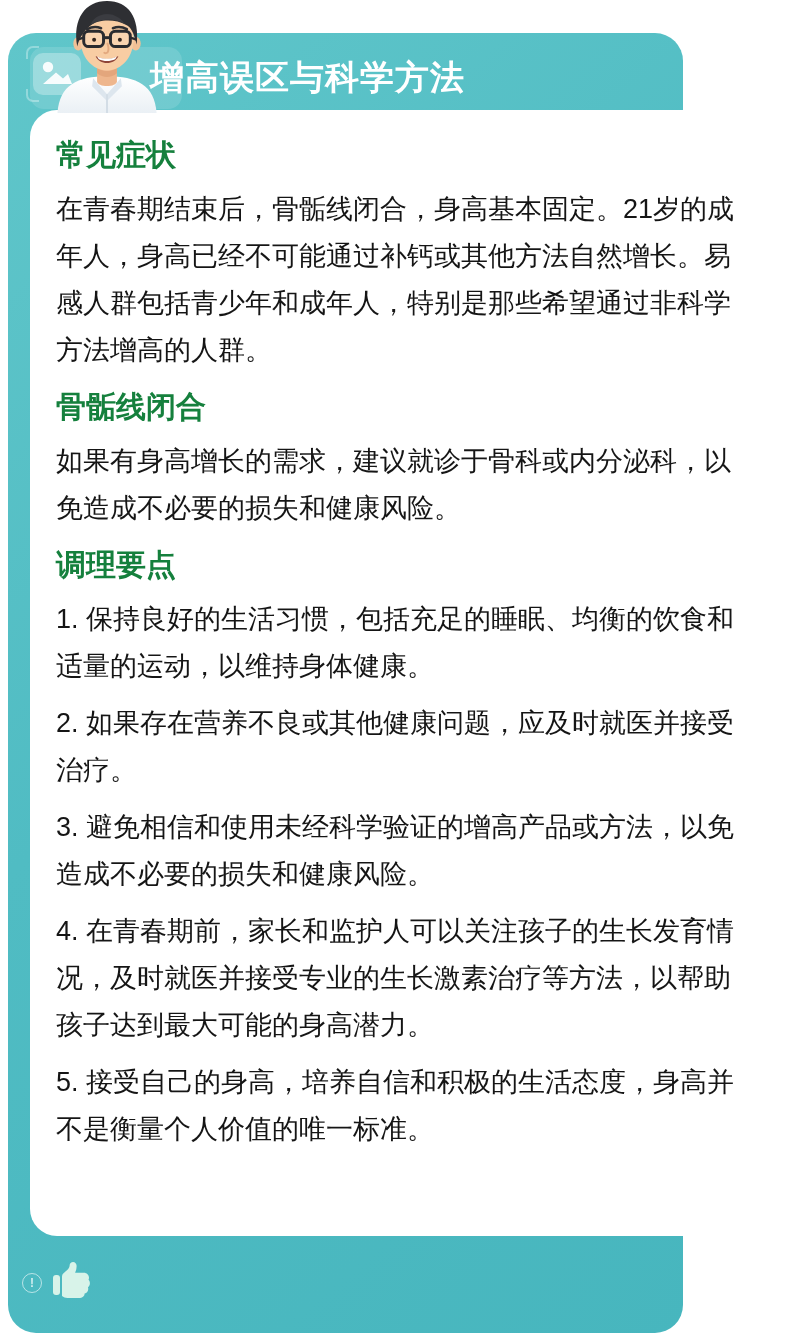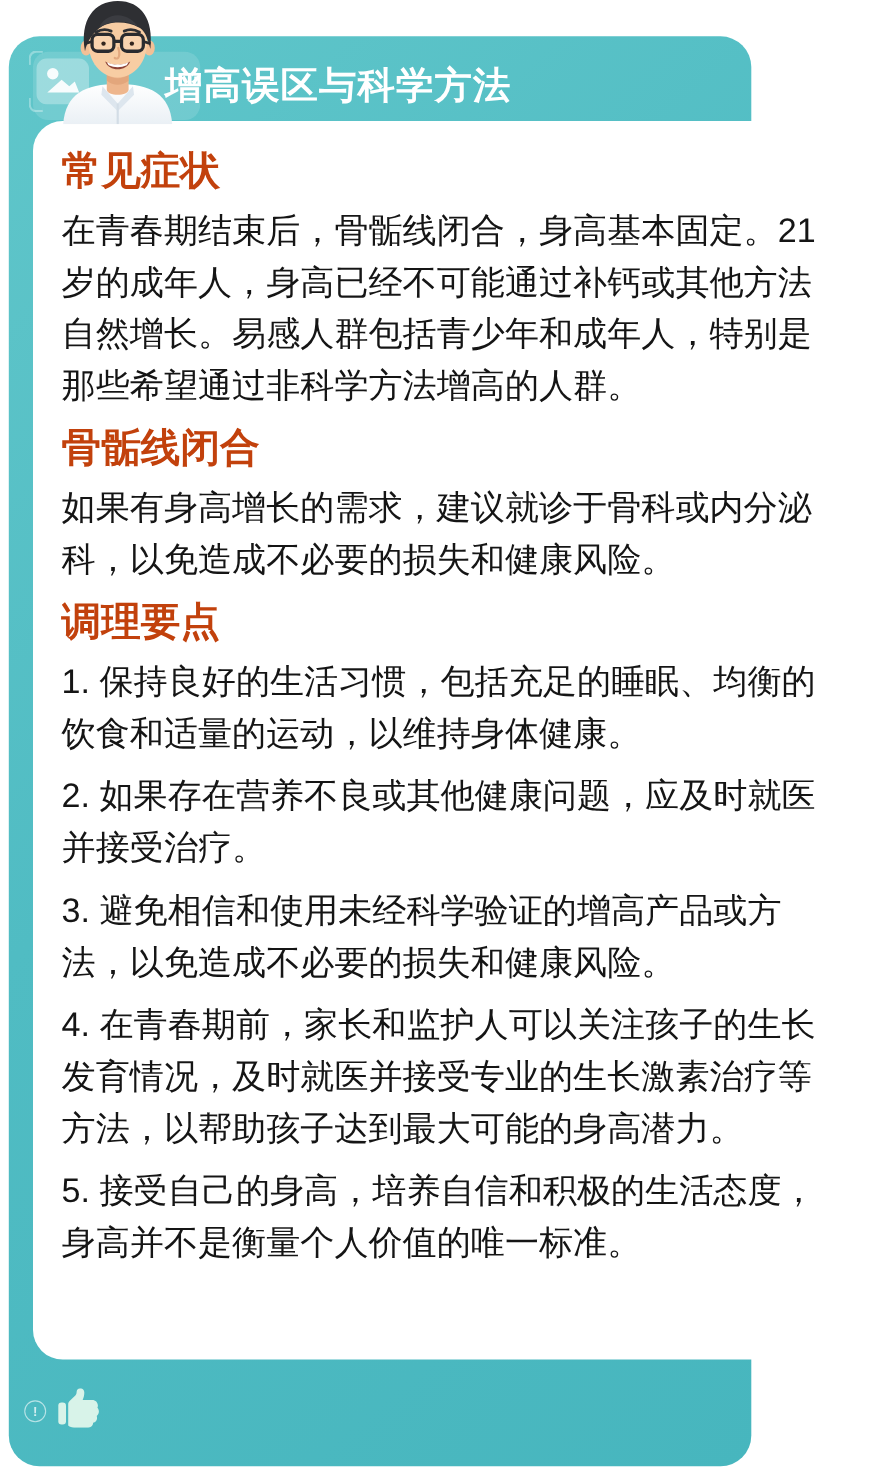--- a/index.html
+++ b/index.html
@@ -43,26 +43,26 @@
   }
 
   
   .content-card {
     position:absolute; left:22px; top:77px; width:741px; height:1126px;
     background:var(--card-bg); border-radius:27px;
     padding:24px 26px 16px 26px;
     overflow:hidden; z-index:2;
   }
   .content-card h2 {
-    font-size:36px; font-weight:700; color:#c2410c;
+    font-size:30px; font-weight:700; color:#15803d;
     line-height:42px; margin:12px 0 10px 0;
   }
   .content-card h2:first-child { margin-top:0; }
   .content-card p {
-    font-size:31px; font-weight:400; color:var(--text);
+    font-size:27px; font-weight:400; color:var(--text);
     line-height:47px; margin:0 0 10px 0;
     overflow-wrap:break-word;
   }
 
   
   .footer-bar {
     position:absolute; left:0; right:0; bottom:0; height:97px;
     display:flex; align-items:center; gap:9px;
     padding:0 26px 4px 14px; z-index:2;
   }

